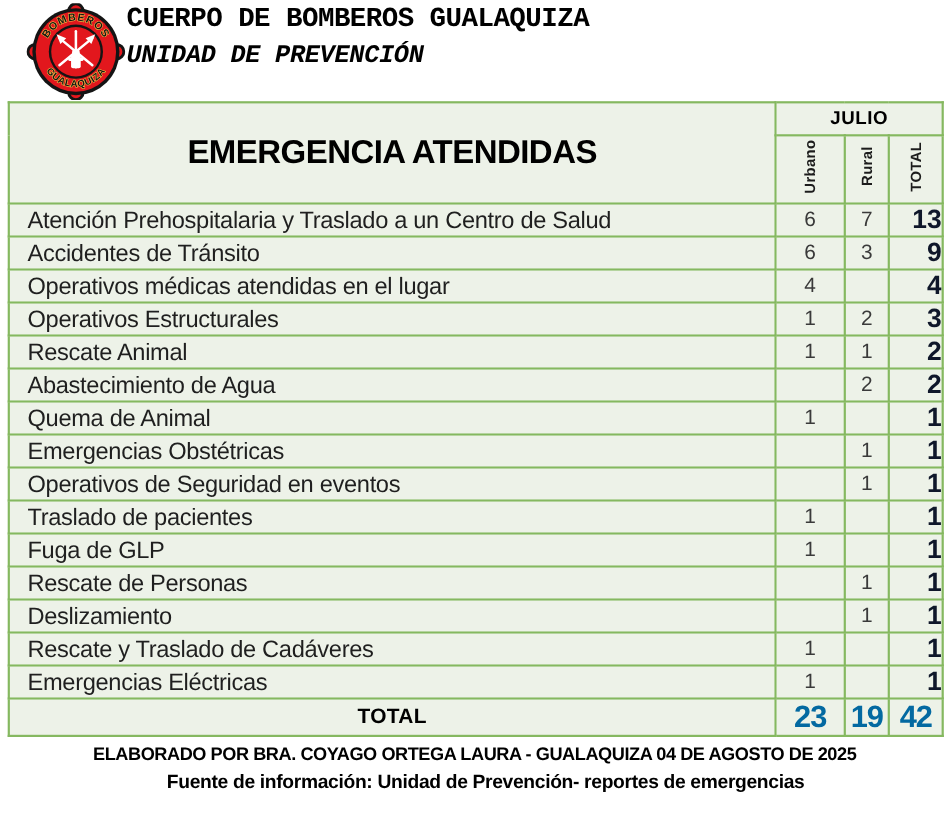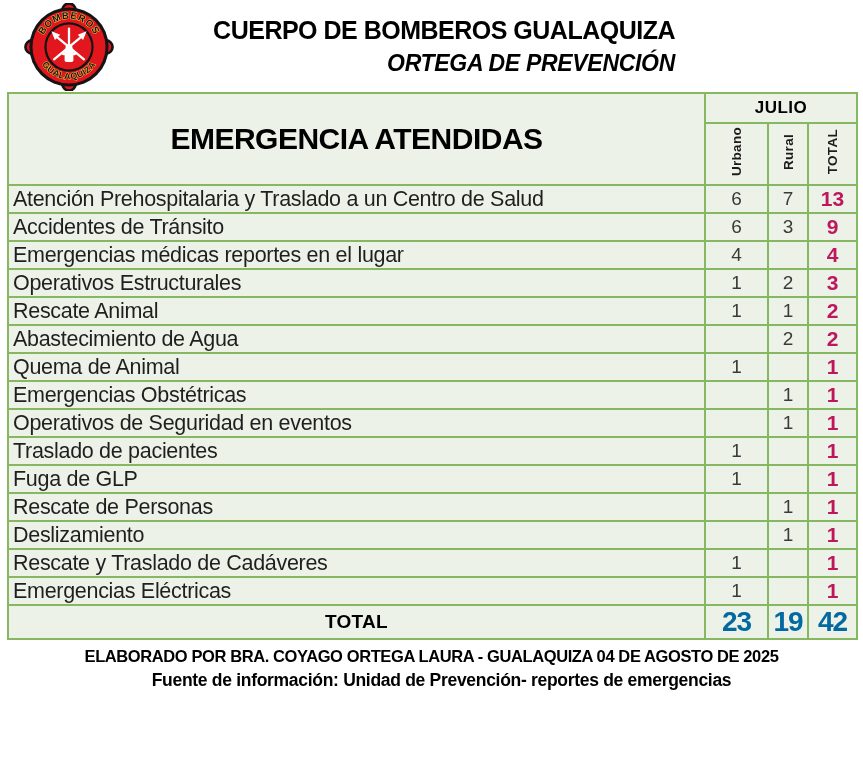--- a/index.html
+++ b/index.html
@@ -12,21 +12,21 @@
   }
   *{box-sizing:border-box;margin:0;padding:0;}
   html,body{background:#ffffff;}
   body{
     width:863px;height:762px;overflow:hidden;
     font-family:"Liberation Sans",sans-serif;color:var(--text);
   }
   
   .page-header{position:relative;height:92px;}
   .logo{position:absolute;left:24px;top:3px;width:90px;height:88px;}
-  .titles{position:absolute;left:115px;top:15px;width:560px;text-align:right;}
+  .titles{position:absolute;left:115px;top:2px;width:560px;text-align:left;font-family:Liberation Mono, monospace;}
   .org-title{font-size:25px;font-weight:bold;letter-spacing:-0.5px;line-height:1.25;}
   .unit-title{font-size:23px;font-weight:bold;font-style:italic;letter-spacing:-0.3px;line-height:1.3;margin-top:3px;}
   
   table.em-table{
     border-collapse:collapse;table-layout:fixed;
     width:849px;margin-left:7px;
   }
   .em-table td{
     border:2px solid var(--table-border);
     background:var(--cell-bg);
@@ -37,24 +37,24 @@
   }
   .month-cell{
     height:30px;text-align:center;font-size:17px;font-weight:bold;letter-spacing:0.5px;
   }
   .vert-cell{height:62px;text-align:center;vertical-align:middle;}
   .vert{
     display:inline-block;writing-mode:vertical-rl;transform:rotate(180deg);
     font-size:13.5px;font-weight:bold;letter-spacing:0.3px;color:#1c1c1c;
   }
   .label-cell{
-    height:28px;padding-left:4px;font-size:21.5px;letter-spacing:-0.3px;color:#1f1f1f;
+    height:28px;padding-left:16px;font-size:21.5px;letter-spacing:-0.3px;color:#1f1f1f;
   }
   .num-cell{text-align:center;font-size:19px;color:#3a3a3a;}
-  .num-cell.total-col{font-weight:bold;font-size:21px;color:#be185d;}
+  .num-cell.total-col{font-weight:bold;font-size:24px;color:#0f172a;text-align:right;}
   .grand-label{
     height:31px;text-align:center;font-size:19px;font-weight:bold;letter-spacing:0.3px;
   }
   .grand-num{text-align:center;font-size:28px;font-weight:bold;letter-spacing:-1px;color:#0369a1;}
   
   .page-footer{margin-top:7px;text-align:center;}
   .footer-line1{font-size:16.5px;font-weight:bold;letter-spacing:-0.4px;}
   .footer-line2{font-size:17.5px;font-weight:bold;letter-spacing:-0.3px;margin-top:4px;padding-left:20px;}
 </style>
 </head>
@@ -93,21 +93,21 @@
     <text style="font-family:'Liberation Sans',sans-serif;font-weight:bold;font-size:11px;fill:#141414;stroke:var(--badge-yellow);stroke-width:1;paint-order:stroke;letter-spacing:1px">
       <textPath href="#arcTop" startOffset="50%" text-anchor="middle">BOMBEROS</textPath>
     </text>
     <text style="font-family:'Liberation Sans',sans-serif;font-weight:bold;font-size:10px;fill:#141414;stroke:var(--badge-yellow);stroke-width:1;paint-order:stroke;letter-spacing:0.6px">
       <textPath href="#arcBot" startOffset="50%" text-anchor="middle">GUALAQUIZA</textPath>
     </text>
   </svg>
 
   <div class="titles">
     <div class="org-title">CUERPO DE BOMBEROS GUALAQUIZA</div>
-    <div class="unit-title">ORTEGA DE PREVENCIÓN</div>
+    <div class="unit-title">UNIDAD DE PREVENCIÓN</div>
   </div>
 </div>
 
 <table class="em-table">
   <colgroup>
     <col style="width:697px">
       <col style="width:63px">
       <col style="width:40px">
       <col style="width:49px">
   </colgroup>
@@ -129,21 +129,21 @@
     <td class="num-cell">7</td>
     <td class="num-cell total-col">13</td>
   </tr>
       <tr>
     <td class="label-cell">Accidentes de Tránsito</td>
     <td class="num-cell">6</td>
     <td class="num-cell">3</td>
     <td class="num-cell total-col">9</td>
   </tr>
       <tr>
-    <td class="label-cell">Emergencias médicas reportes en el lugar</td>
+    <td class="label-cell">Operativos médicas atendidas en el lugar</td>
     <td class="num-cell">4</td>
     <td class="num-cell"></td>
     <td class="num-cell total-col">4</td>
   </tr>
       <tr>
     <td class="label-cell">Operativos Estructurales</td>
     <td class="num-cell">1</td>
     <td class="num-cell">2</td>
     <td class="num-cell total-col">3</td>
   </tr>

